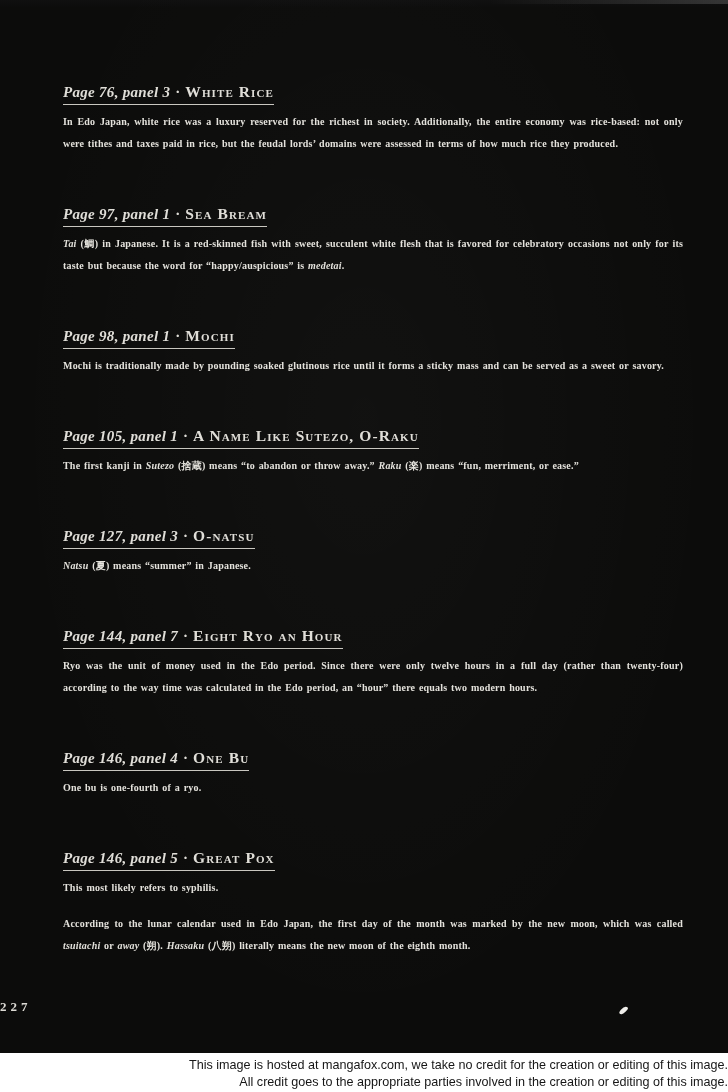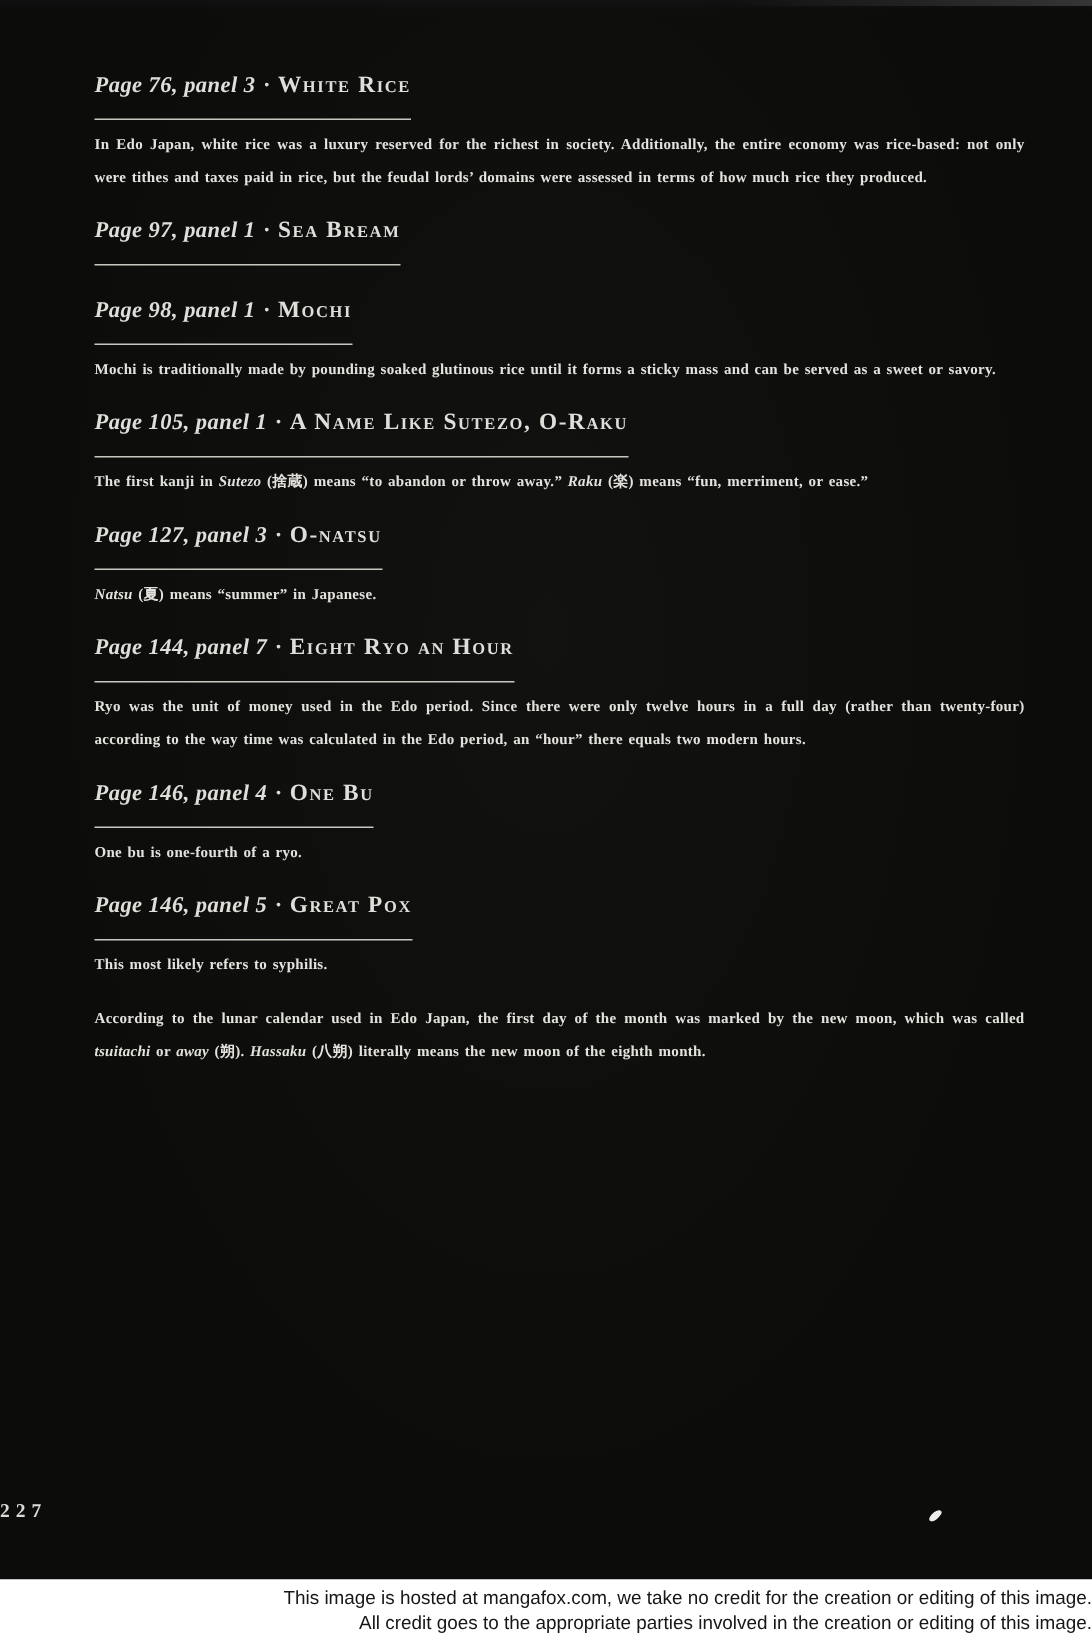--- a/index.html
+++ b/index.html
@@ -37,23 +37,24 @@
     width: 620px;
   }
   section.note { margin-bottom: 14px; }
   h2.heading {
     display: inline-block;
     font-size: 15px;
     line-height: 20px;
     font-weight: bold;
     color: #e0ded8;
     border-bottom: 1px solid #c9c7c0;
-    padding-bottom: 12px;
+    padding-bottom: 2px;
     margin-bottom: 6px;
     white-space: nowrap;
+    margin-top: 35px;
   }
   h2.heading .locator { font-style: italic; letter-spacing: 0.3px; }
   h2.heading .sep { font-style: normal; padding: 0 5px; font-weight: bold; }
   h2.heading .title {
     font-style: normal;
     font-variant: small-caps;
     font-size: 15.5px;
     letter-spacing: 1.1px;
   }
   p.body {
@@ -114,20 +115,21 @@
     <h2 class="heading">
       <span class="locator">Page 76, panel 3</span><span class="sep">·</span><span class="title">White Rice</span>
     </h2>
     <p class="body"><span>In Edo Japan, white rice was a luxury reserved for the richest in society. Additionally, the entire economy was rice-based: not only were tithes and taxes paid in rice, but the feudal lords’ domains were assessed in terms of how much rice they produced.</span></p>
   </section>
 
   <section class="note">
     <h2 class="heading">
       <span class="locator">Page 97, panel 1</span><span class="sep">·</span><span class="title">Sea Bream</span>
     </h2>
+    <p class="body"><em>Tai</em><span> (鯛) in Japanese. It is a red-skinned fish with sweet, succulent white flesh that is favored for celebratory occasions not only for its taste but because the word for “happy/auspicious” is </span><em>medetai</em><span>.</span></p>
   </section>
 
   <section class="note">
     <h2 class="heading">
       <span class="locator">Page 98, panel 1</span><span class="sep">·</span><span class="title">Mochi</span>
     </h2>
     <p class="body"><span>Mochi is traditionally made by pounding soaked glutinous rice until it forms a sticky mass and can be served as a sweet or savory.</span></p>
   </section>
 
   <section class="note">

